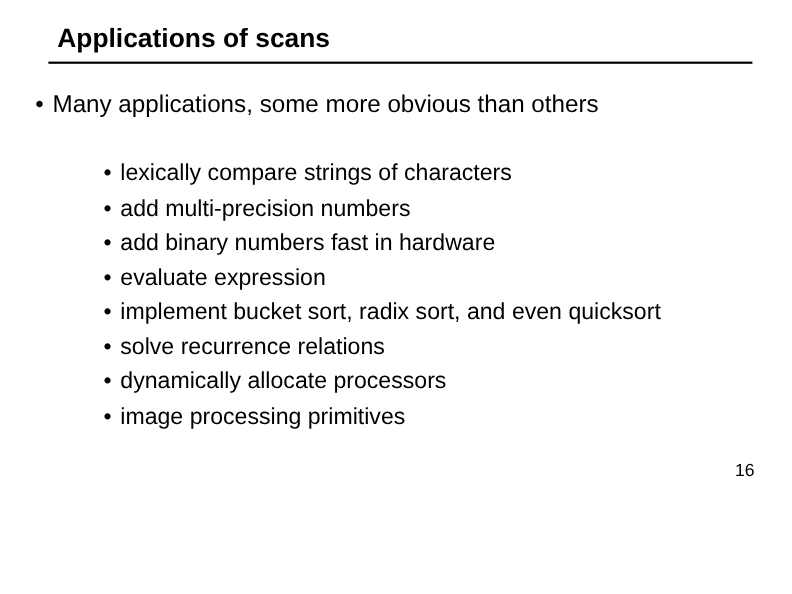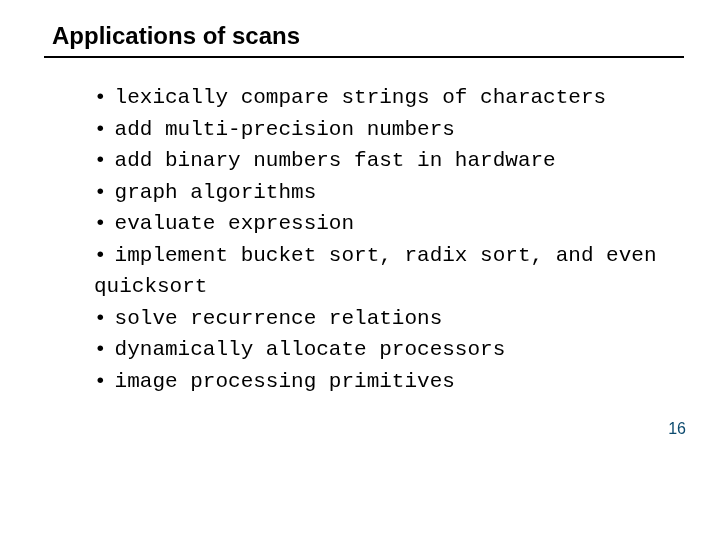--- a/index.html
+++ b/index.html
@@ -26,42 +26,43 @@
     .lead {
       font-size: 22px;
       margin-left: 4px;
       margin-bottom: 34px;
     }
     .lead .bullet { margin-right: 8px; }
     .items {
       margin-left: 66px;
       font-size: 21px;
       line-height: 1.5;
-      font-family: Liberation Mono, monospace;
     }
     .item .bullet { margin-right: 8px; }
     .pagenum {
       position: absolute;
       right: 34px;
       bottom: 30px;
       font-size: 16px;
-      color: #0c4a6e;
+      color: #000000;
     }
   </style>
 </head>
 <body>
 
 <div class="slide">
   <div class="title">Applications of scans</div>
   <hr class="title-rule">
+  <div class="lead">
+    <span class="bullet">•</span><span>Many applications, some more obvious than others</span>
+  </div>
   <div class="items">
     <div class="item"><span class="bullet">•</span><span>lexically compare strings of characters</span></div>
     <div class="item"><span class="bullet">•</span><span>add multi-precision numbers</span></div>
     <div class="item"><span class="bullet">•</span><span>add binary numbers fast in hardware</span></div>
-    <div class="item"><span class="bullet">•</span><span>graph algorithms</span></div>
     <div class="item"><span class="bullet">•</span><span>evaluate expression</span></div>
     <div class="item"><span class="bullet">•</span><span>implement bucket sort, radix sort, and even quicksort</span></div>
     <div class="item"><span class="bullet">•</span><span>solve recurrence relations</span></div>
     <div class="item"><span class="bullet">•</span><span>dynamically allocate processors</span></div>
     <div class="item"><span class="bullet">•</span><span>image processing primitives</span></div>
   </div>
   <div class="pagenum">16</div>
 </div>
 
 </body></html>

